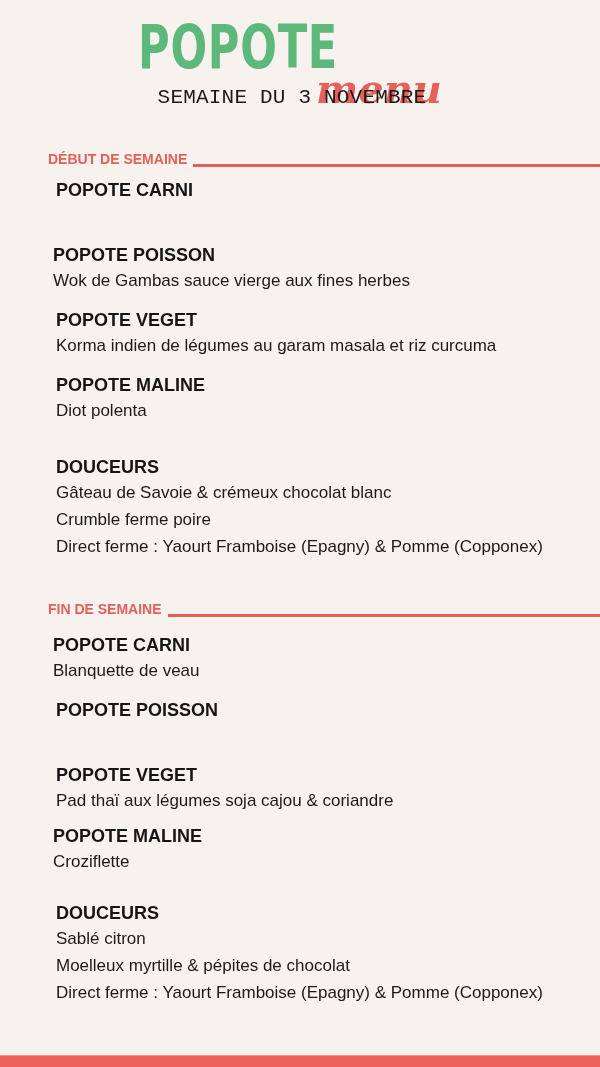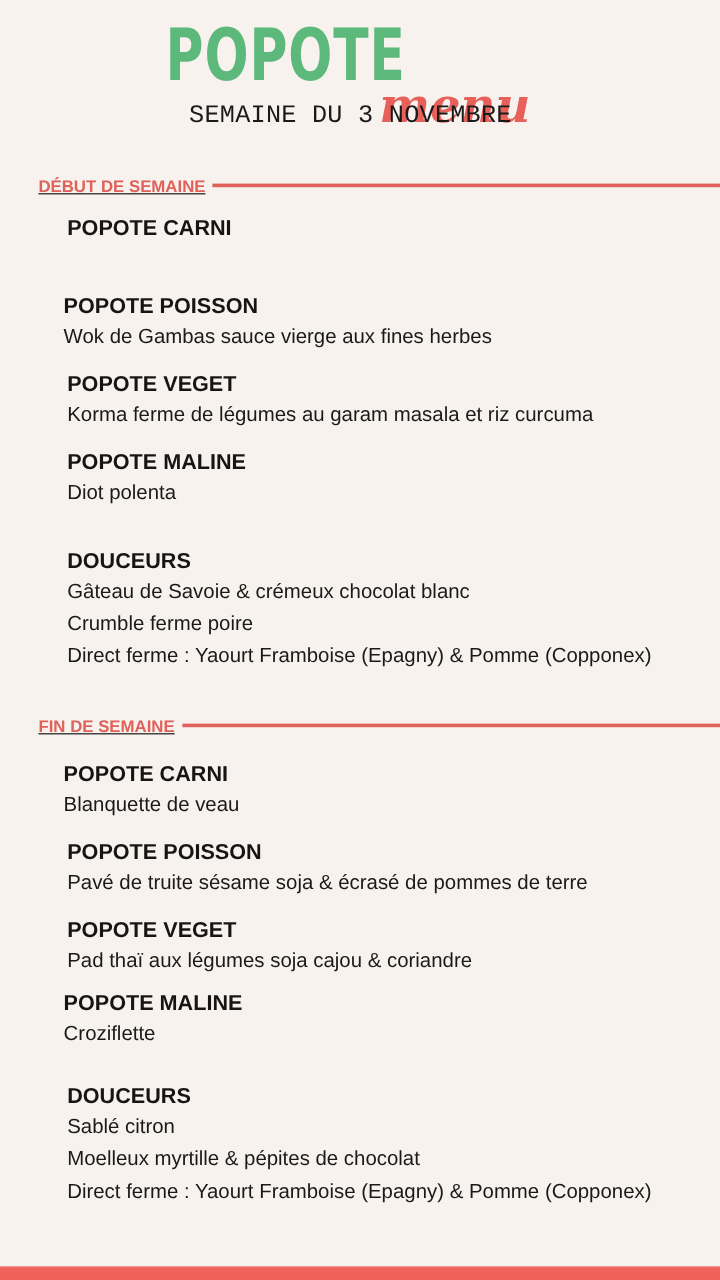--- a/index.html
+++ b/index.html
@@ -18,21 +18,21 @@
   }
   .brand-menu {
     position:absolute; left:178px; top:22px;
     font-family:"DejaVu Serif", serif; font-style:italic; font-weight:bold;
     font-size:40px; color:#e8605a; line-height:50px; white-space:nowrap;margin-top:30px;
   }
   .subtitle {
     position:absolute; left:0; width:584px; top:86px; text-align:center;
     font-size:21px; color:#1a1a1a; letter-spacing:0.2px;font-family:Liberation Mono, monospace;
   }
-  .section-head { position:absolute; left:32px; right:0; height:20px; display:flex; align-items:flex-start;text-decoration:underline; }
+  .section-head { position:absolute; left:48px; right:0; height:20px; display:flex; align-items:flex-end; }
   .section-label { font-size:14px; font-weight:bold; color:#e0605a; white-space:nowrap; }
   .section-rule { flex:1; height:3px; background:#e0605a; margin-left:6px; margin-top:6px; }
   .item { position:absolute; }
   .item-title { font-size:18px; font-weight:bold; color:#151515; line-height:24px; white-space:nowrap; }
   .item-desc { font-size:17px; color:#1a1a1a; line-height:27px; white-space:nowrap; }
   .bottom-bar { position:absolute; left:0; right:0; top:1055px; height:12px; background:#ee625a; border-top:1px solid #f19a93; }
 </style>
 </head>
 <body>
 
@@ -49,21 +49,21 @@
 
 <div class="item" style="left:56px; top:178px;">
   <div class="item-title">POPOTE CARNI</div>
 </div>
 <div class="item" style="left:53px; top:243px;">
   <div class="item-title">POPOTE POISSON</div>
   <div class="item-desc">Wok de Gambas sauce vierge aux fines herbes</div>
 </div>
 <div class="item" style="left:56px; top:308px;">
   <div class="item-title">POPOTE VEGET</div>
-  <div class="item-desc">Korma ferme de légumes au garam masala et riz curcuma</div>
+  <div class="item-desc">Korma indien de légumes au garam masala et riz curcuma</div>
 </div>
 <div class="item" style="left:56px; top:373px;">
   <div class="item-title">POPOTE MALINE</div>
   <div class="item-desc">Diot polenta</div>
 </div>
 <div class="item" style="left:56px; top:455px;">
   <div class="item-title">DOUCEURS</div>
   <div class="item-desc">Gâteau de Savoie &amp; crémeux chocolat blanc</div>
   <div class="item-desc">Crumble ferme poire</div>
   <div class="item-desc">Direct ferme : Yaourt Framboise (Epagny) &amp; Pomme (Copponex)</div>
@@ -73,21 +73,20 @@
   <span class="section-label">FIN DE SEMAINE</span>
   <span class="section-rule"></span>
 </div>
 
 <div class="item" style="left:53px; top:633px;">
   <div class="item-title">POPOTE CARNI</div>
   <div class="item-desc">Blanquette de veau</div>
 </div>
 <div class="item" style="left:56px; top:698px;">
   <div class="item-title">POPOTE POISSON</div>
-  <div class="item-desc">Pavé de truite sésame soja &amp; écrasé de pommes de terre</div>
 </div>
 <div class="item" style="left:56px; top:763px;">
   <div class="item-title">POPOTE VEGET</div>
   <div class="item-desc">Pad thaï aux légumes soja cajou &amp; coriandre</div>
 </div>
 <div class="item" style="left:53px; top:824px;">
   <div class="item-title">POPOTE MALINE</div>
   <div class="item-desc">Croziflette</div>
 </div>
 <div class="item" style="left:56px; top:901px;">

